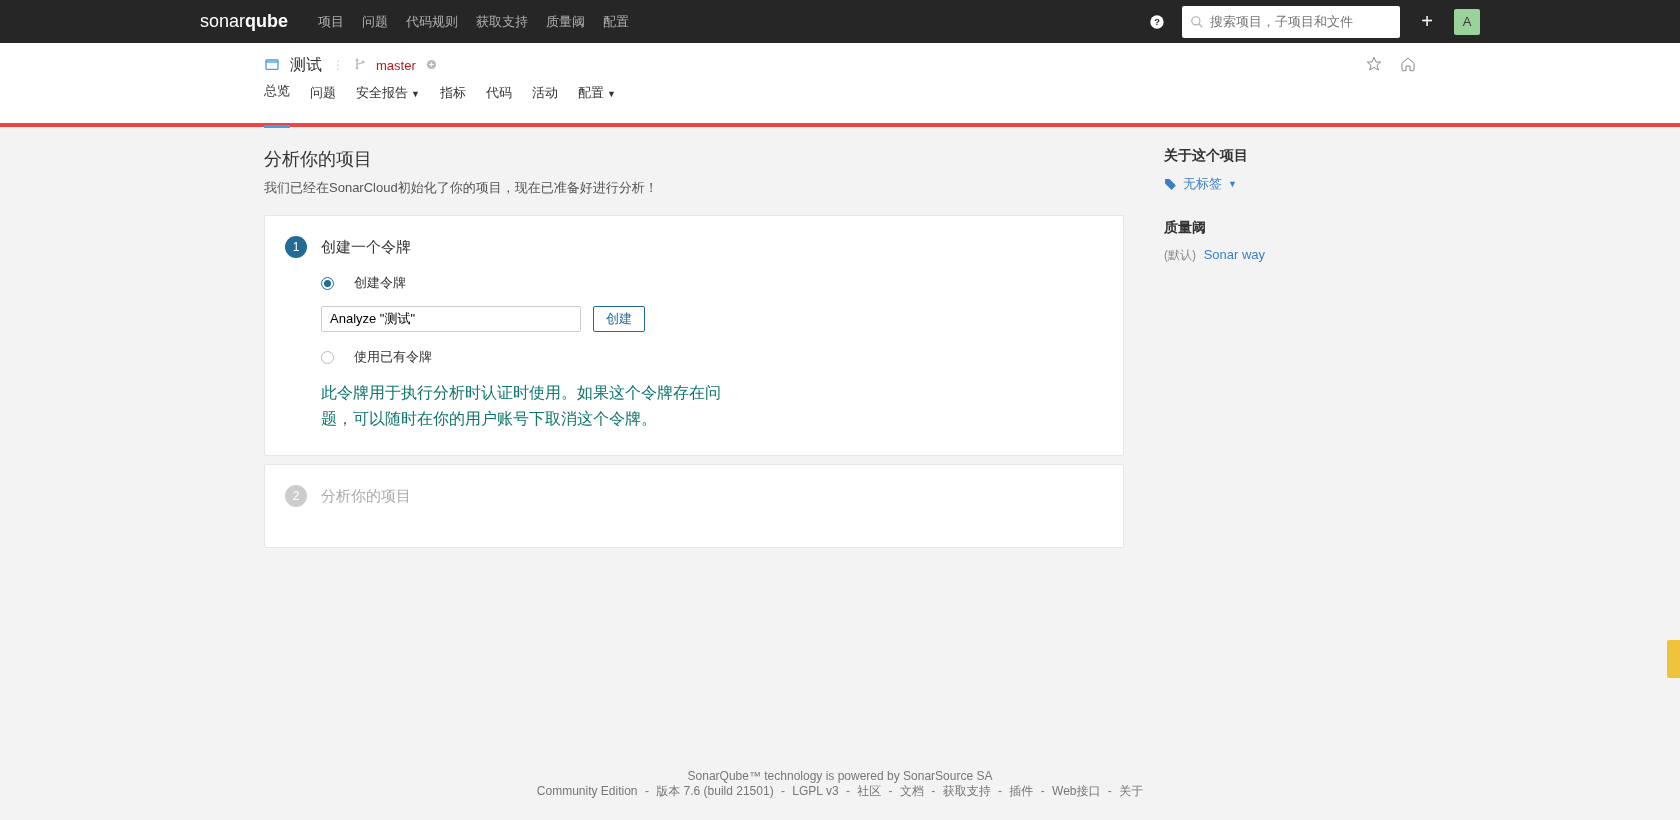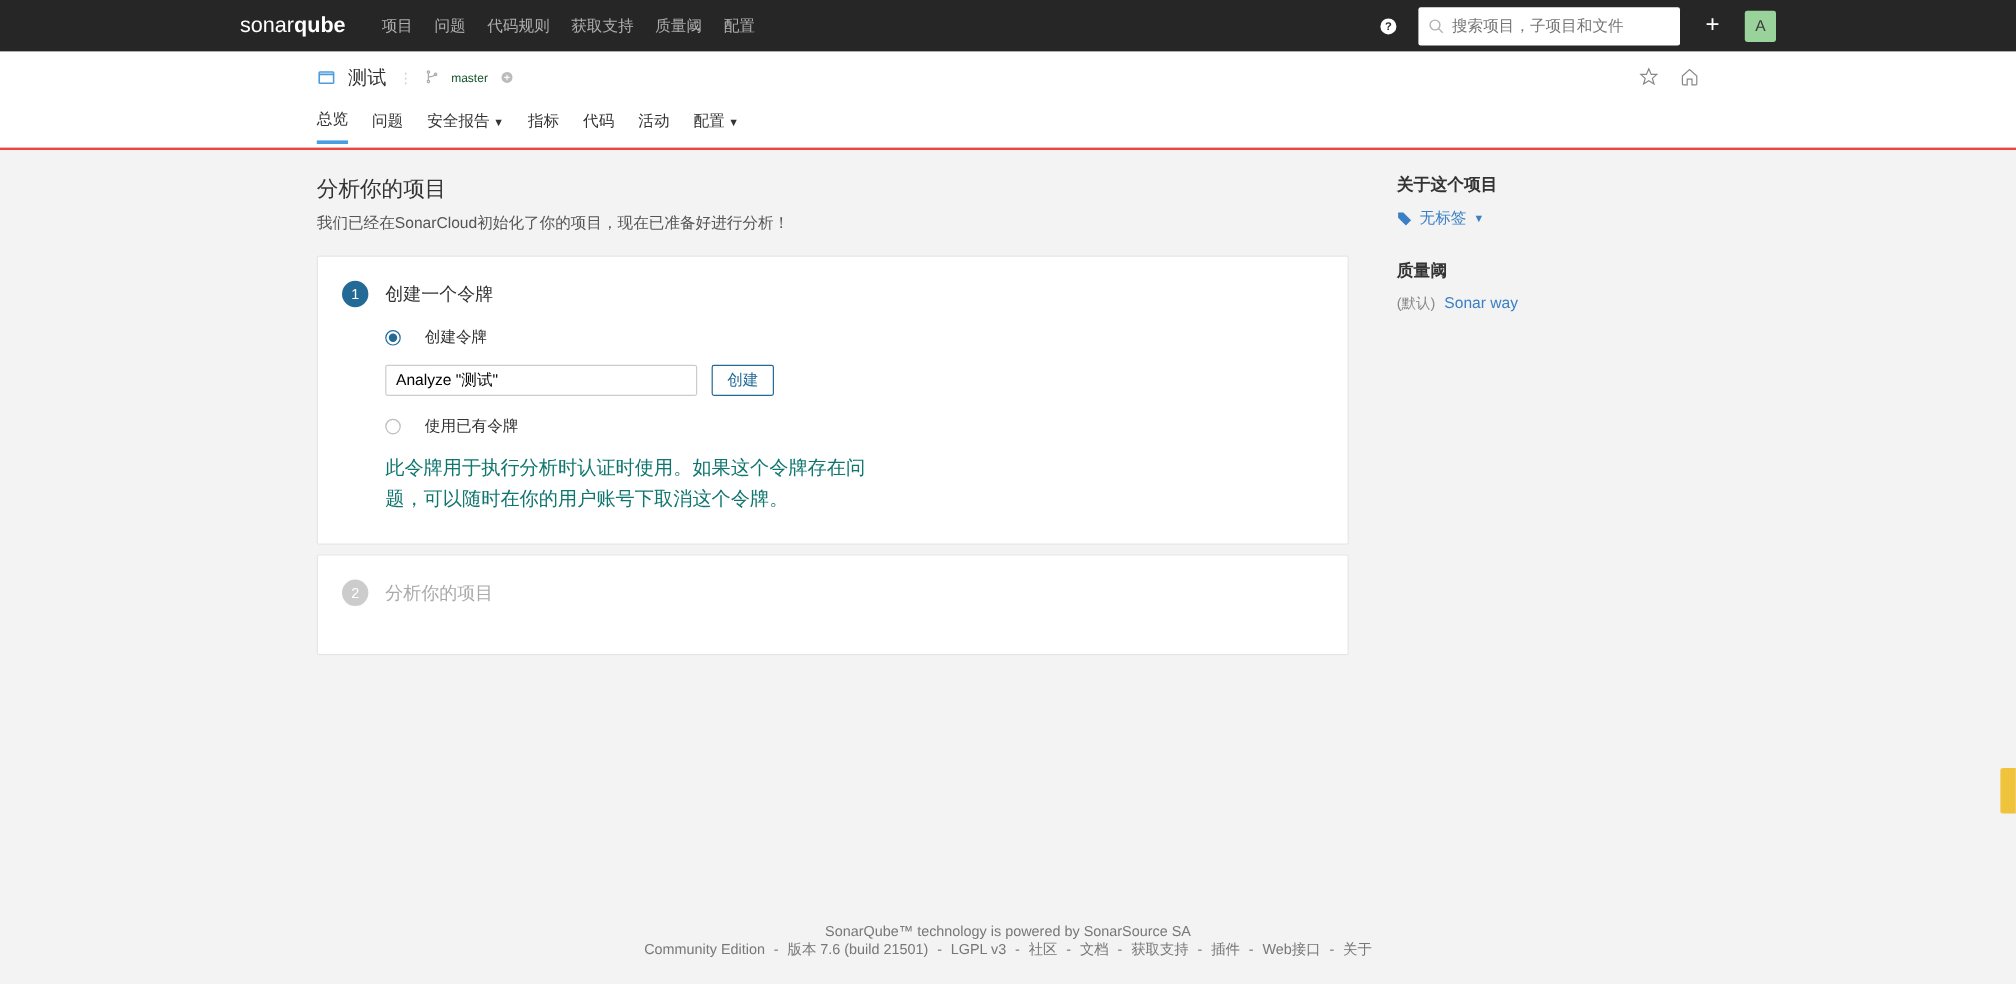--- a/index.html
+++ b/index.html
@@ -18,37 +18,37 @@
 .topbar .spacer{flex:1}
 .help-icon{width:26px;height:26px;display:flex;align-items:center;justify-content:center;margin-right:8px}
 .help-icon svg{width:16px;height:16px}
 .search-box{background:#fff;border-radius:2px;height:28px;width:218px;display:flex;align-items:center;padding:16px 8px;gap:6px}
 .search-box svg{width:14px;height:14px;opacity:.5}
 .search-box input{border:none;outline:none;font-size:13px;flex:1;color:#333}
 .plus-btn{width:26px;height:26px;display:flex;align-items:center;justify-content:center;margin-left:10px;color:#fff;font-size:20px;font-weight:300;cursor:pointer}
 .avatar{width:26px;height:26px;background:#9ad29c;color:#3a3a3a;border-radius:2px;display:flex;align-items:center;justify-content:center;font-size:13px;margin-left:10px;margin-right:180px;cursor:pointer}
 
 
-.subheader{background:#fff;border-bottom:2px solid #ef4444}
+.subheader{background:#fff;border-bottom:4px solid #ef4444}
 .subheader-inner{max-width:1160px;margin:0 auto;padding:0 4px}
 .project-row{display:flex;align-items:center;height:44px;gap:10px}
 .proj-icon{color:#4a9de0}
 .proj-icon svg{width:16px;height:16px}
 .proj-name{font-size:16px;color:#333}
 .branch-sep{color:#ccc;font-size:12px}
 .branch-icon svg{width:12px;height:12px}
-.branch-name{color:#14532d;font-size:10px}
+.branch-name{color:#b91c1c;font-size:13px}
 .add-branch{color:#bbb;cursor:pointer}
 .add-branch svg{width:11px;height:11px}
 .project-row .spacer{flex:1}
 .fav-icon,.home-icon{color:#888;cursor:pointer;margin-left:8px}
 .fav-icon svg,.home-icon svg{width:16px;height:16px}
 
 .tabs-row{display:flex;align-items:center;gap:20px;height:36px}
-.tab{font-size:13px;color:#333;padding-bottom:9px;cursor:pointer}
+.tab{font-size:13px;color:#333;padding-bottom:25px;cursor:pointer}
 .tab.active{color:#333;border-bottom:3px solid #4a9de0;font-weight:500}
 .tab .caret{font-size:9px;margin-left:3px}
 
 
 .main{flex:1;max-width:1160px;margin:0 auto;width:100%;padding:20px 4px 40px;display:flex;gap:40px}
 .left{flex:1;max-width:860px}
 .right{width:250px}
 
 .page-title{font-size:18px;color:#333;margin-bottom:8px}
 .page-desc{font-size:13px;color:#555;margin-bottom:18px}

